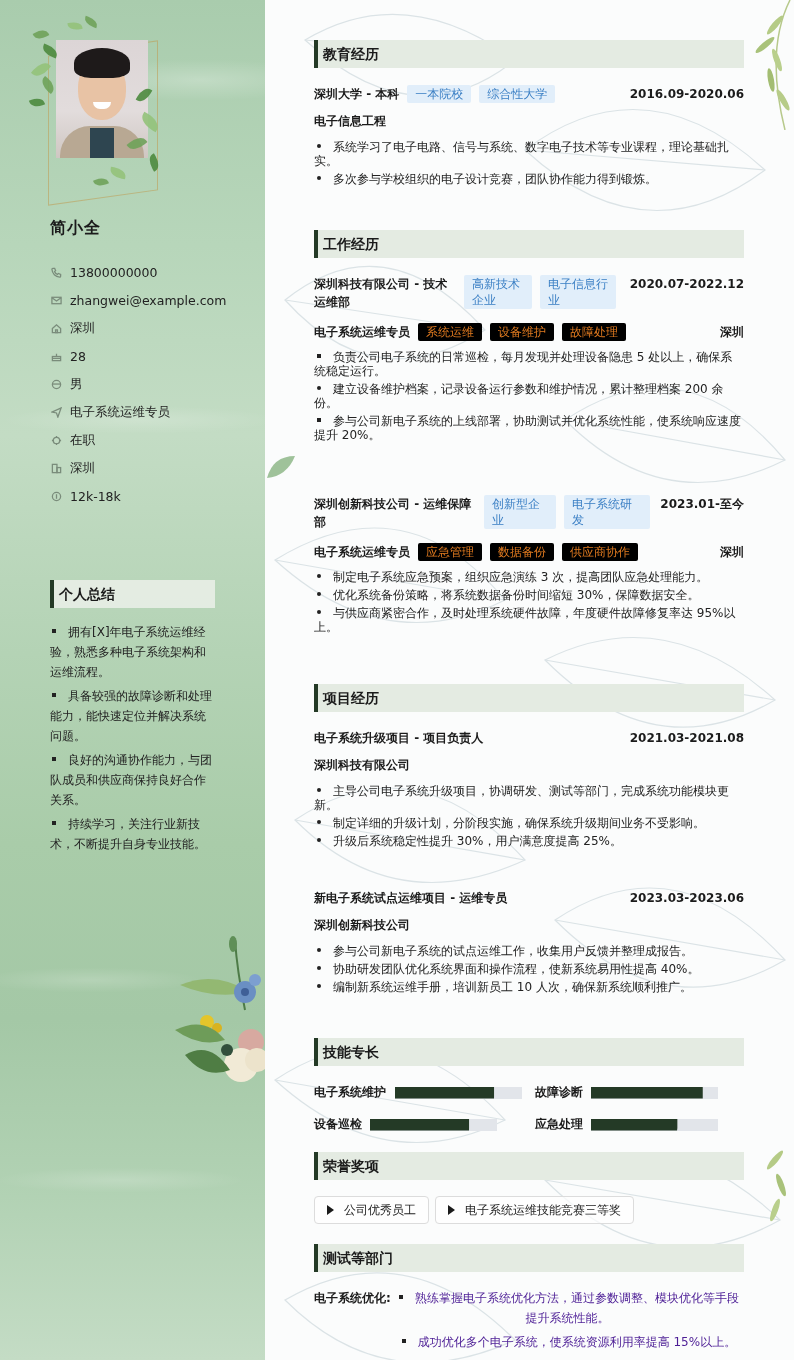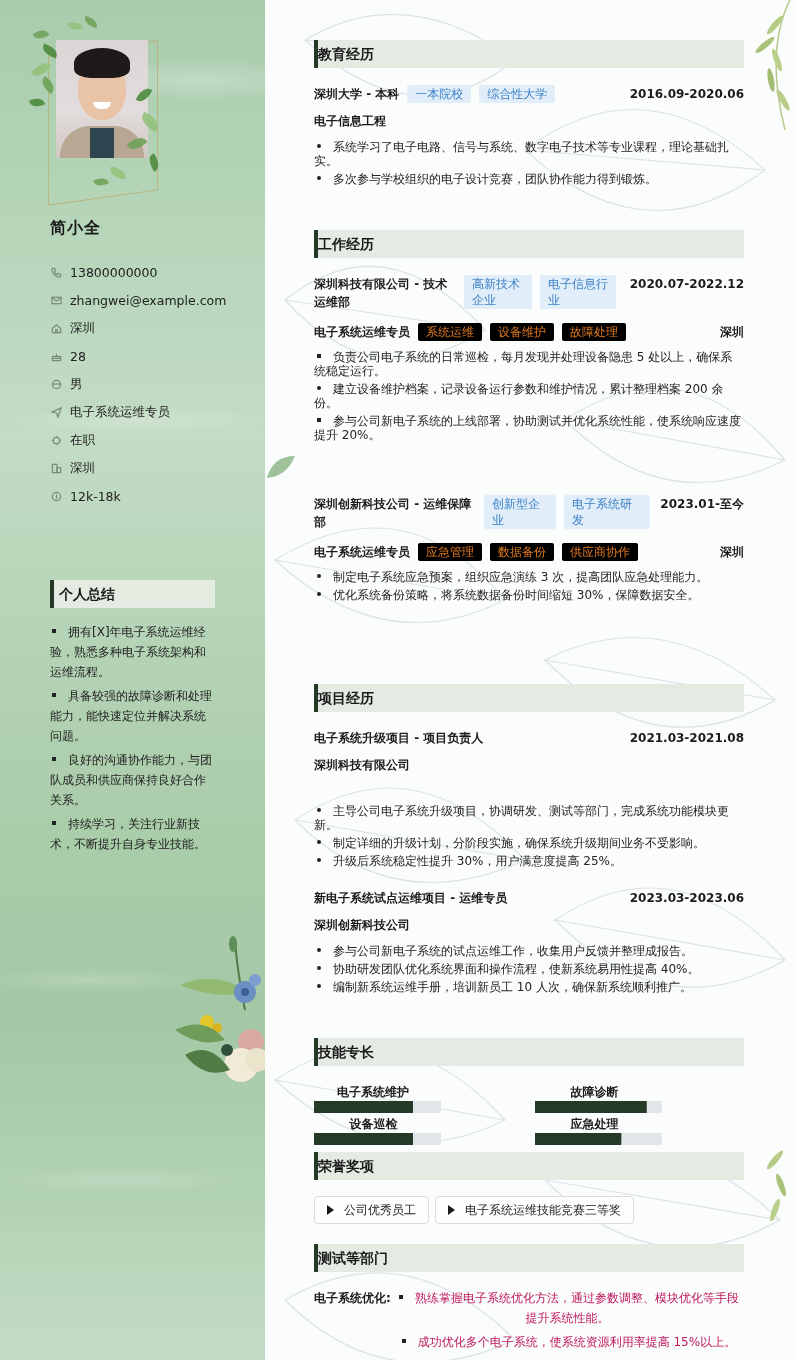--- a/index.html
+++ b/index.html
@@ -58,47 +58,47 @@
 
   .flowers { position: absolute; left: 175px; top: 930px; width: 90px; height: 158px; }
 
   
   .main-bg { position: absolute; left: 265px; top: 0; width: 529px; height: 1360px; overflow: hidden; }
   .main-bg svg { position: absolute; left: 0; top: 0; }
   .main { position: absolute; left: 314px; top: 0; width: 430px; }
   .sec-title {
     position: absolute; left: 0; width: 430px; height: 28px;
     background: #e4ebe2; border-left: 4px solid #243a26;
-    font-size: 14px; font-weight: bold; line-height: 28px; color: #1b1b1b;
+    font-size: 14px; font-weight: bold; line-height: 28px; padding-left: 5px; color: #1b1b1b;
   }
   .row { position: absolute; left: 0; width: 430px; display: flex; align-items: flex-start; font-size: 12px; }
   .row .title { font-weight: bold; color: #1b1b1b; line-height: 18px; }
   .row .date { margin-left: auto; font-weight: bold; color: #1b1b1b; line-height: 18px; white-space: nowrap; }
   .tag { display: inline-block; font-size: 12px; line-height: 16px; padding: 1px 8px; margin-left: 8px; border-radius: 2px; }
   .tag.blue { background: #e1eefa; color: #3a7fc4; }
   .tag.orange { background: #000000; color: #e07a1f; }
   .sub { position: absolute; left: 0; font-size: 12px; font-weight: bold; color: #1b1b1b; }
   .bullets { position: absolute; left: 0; width: 430px; list-style: none; }
   .bullets li { font-size: 12px; line-height: 14px; color: #222; margin-bottom: 4px; }
   .bullets li .b { display: inline-block; width: 4px; height: 4px; background: #222; border-radius: 50%; margin: 0 12px 3px 3px; vertical-align: middle; }
 
   .skills { position: absolute; left: 0; width: 430px; }
-  .skill { position: absolute; display: flex; align-items: center; font-size: 12px; font-weight: bold; color: #1b1b1b; flex-direction: column; }
+  .skill { position: absolute; display: flex; align-items: center; font-size: 12px; font-weight: bold; color: #1b1b1b; }
   .skill .track { height: 12px; background: #e2e5ea; position: relative; }
   .skill .fill { position: absolute; left: 0; top: 0; height: 12px; background: #243a26; clip-path: polygon(0 0, 100% 0, calc(100% - 0px) 100%, 0 100%); }
   .skill .fill::after { content: ""; position: absolute; right: -4px; top: 0; border-left: 4px solid #243a26; border-bottom: 12px solid transparent; }
 
   .awards { position: absolute; left: 0; display: flex; gap: 6px; }
   .award { display: flex; align-items: center; height: 28px; padding: 0 12px; font-size: 12px; color: #222; border: 1px solid #dcdcdc; border-radius: 4px; background: rgba(255,255,255,0.7); }
   .award .tri { width: 0; height: 0; border-left: 7px solid #1b1b1b; border-top: 5px solid transparent; border-bottom: 5px solid transparent; margin-right: 10px; }
 
   .other { position: absolute; left: 0; width: 430px; display: flex; font-size: 12px; text-align: center; }
   .other .label { font-weight: bold; white-space: nowrap; color: #1b1b1b; line-height: 20px; }
   .other ul { list-style: none; }
-  .other li { line-height: 20px; margin-bottom: 4px; color: #be185d; }
+  .other li { line-height: 20px; margin-bottom: 4px; color: #4c1d95; }
   .other li .b { display: inline-block; width: 4px; height: 4px; background: #222; margin: 0 12px 3px 3px; vertical-align: middle; }
 </style>
 </head>
 <body>
 
 <div class="page">
 
   <aside class="sidebar">
     <div class="photo-wrap">
       <div class="geo-frame"></div>
@@ -324,29 +324,30 @@
     <div class="row" style="top:543px">
       <span class="title">电子系统运维专员</span>
       <span class="tag orange">应急管理</span>
       <span class="tag orange">数据备份</span>
       <span class="tag orange">供应商协作</span>
       <span class="date">深圳</span>
     </div>
     <ul class="bullets" style="top:570px">
       <li><span class="b"></span><span>制定电子系统应急预案，组织应急演练 3 次，提高团队应急处理能力。</span></li>
       <li><span class="b"></span><span>优化系统备份策略，将系统数据备份时间缩短 30%，保障数据安全。</span></li>
+      <li><span class="b"></span><span>与供应商紧密合作，及时处理系统硬件故障，年度硬件故障修复率达 95%以上。</span></li>
     </ul>
 
     <div class="sec-title" style="top:684px">项目经历</div>
     <div class="row" style="top:729px">
       <span class="title">电子系统升级项目 - 项目负责人</span>
       <span class="date">2021.03-2021.08</span>
     </div>
     <div class="sub" style="top:757px">深圳科技有限公司</div>
-    <ul class="bullets" style="top:804px">
+    <ul class="bullets" style="top:784px">
       <li><span class="b"></span><span>主导公司电子系统升级项目，协调研发、测试等部门，完成系统功能模块更新。</span></li>
       <li><span class="b"></span><span>制定详细的升级计划，分阶段实施，确保系统升级期间业务不受影响。</span></li>
       <li><span class="b"></span><span>升级后系统稳定性提升 30%，用户满意度提高 25%。</span></li>
     </ul>
 
     <div class="row" style="top:889px">
       <span class="title">新电子系统试点运维项目 - 运维专员</span>
       <span class="date">2023.03-2023.06</span>
     </div>
     <div class="sub" style="top:917px">深圳创新科技公司</div>

